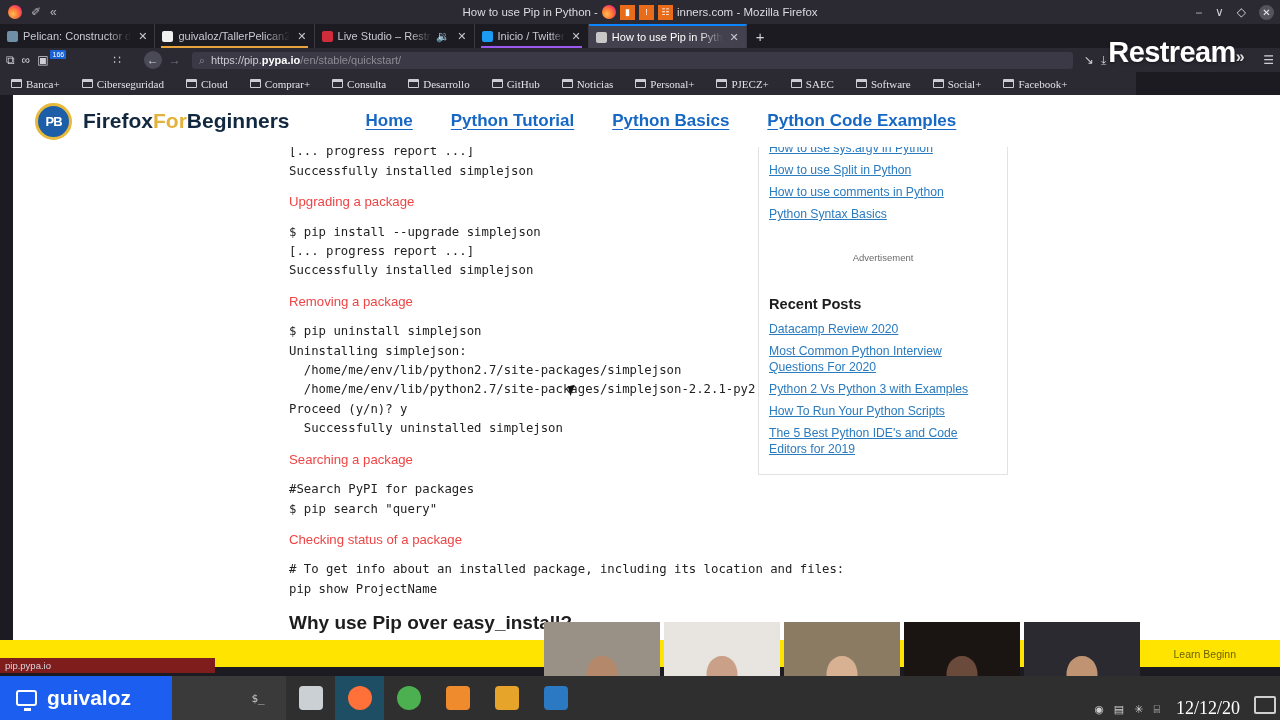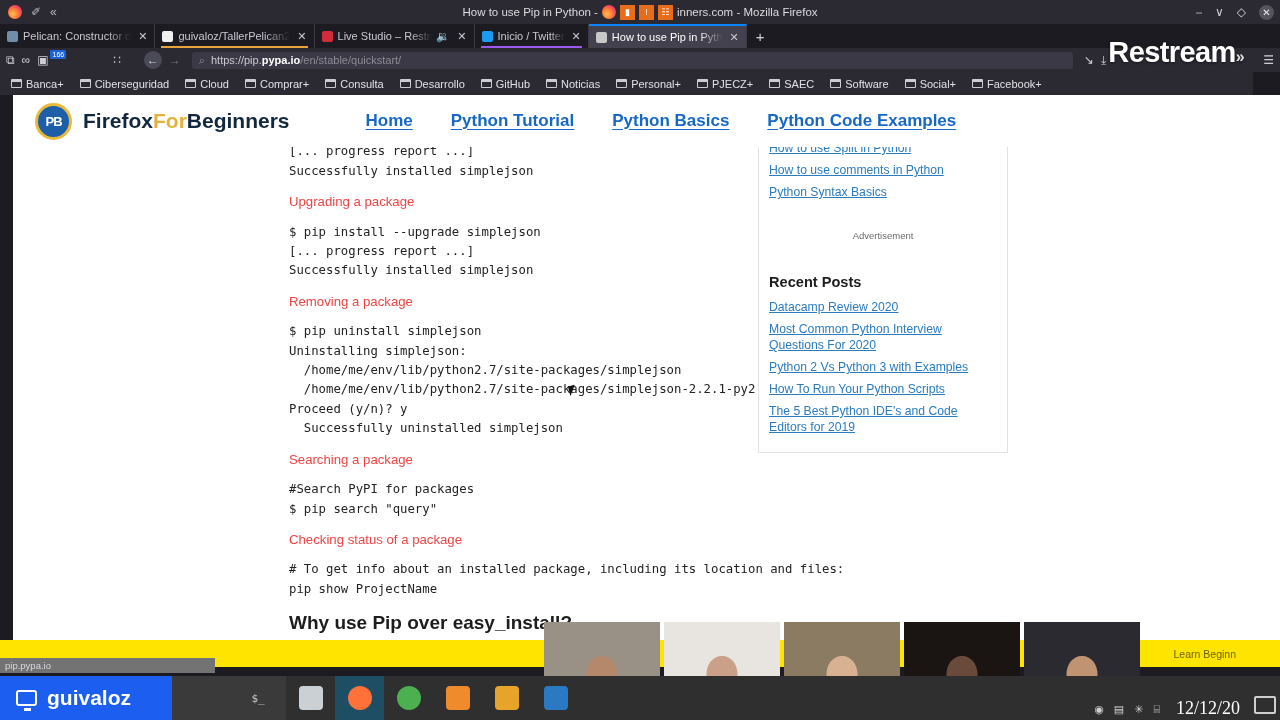--- a/index.html
+++ b/index.html
@@ -83,23 +83,23 @@
   .urlbar {
     flex: 1; height: 17px; background: #3a3945; border-radius: 3px;
     display: flex; align-items: center; gap: 6px; padding: 0 7px;
     font-size: 11px; color: #8d8b95; margin: 0 4px;
   }
   .url-strong { color: #ffffff; font-weight: bold; }
   .url-mid { color: #cdccd4; }
 
   
   .bookmarks {
-    position: absolute; left: 0; top: 72px; width: 1253px; height: 23px;
-    background: #2b2a33; display: flex; align-items: center; gap: 6px;
-    padding: 0 6px; font-size: 11px; color: #e2e0e6; white-space: nowrap;
+    position: absolute; left: 0; top: 72px; width: 1136px; height: 23px;
+    background: #2b2a33; display: flex; align-items: center; gap: 12px;
+    padding: 0 6px; font-size: 11px; color: #e2e0e6; white-space: nowrap; font-family: Liberation Serif, serif;
   }
   .bm { display: flex; align-items: center; gap: 4px; padding: 1px 5px; }
   .folder-ic {
     width: 11px; height: 9px; border: 1px solid #cdccd4; border-radius: 1px;
     border-top-width: 3px; flex: 0 0 11px;
   }
 
   
   .restream {
     position: absolute; right: 36px; top: 36px; z-index: 40;
@@ -182,21 +182,21 @@
 
   
   .yellow-banner {
     position: absolute; left: 0; top: 640px; width: 1280px; height: 27px;
     background: #ffe400; z-index: 12;
     display: flex; align-items: center; justify-content: flex-end;
     padding-right: 44px; font-size: 10.5px; color: #6d6400;
   }
   .statusbar {
     position: absolute; left: 0; top: 658px; width: 215px; height: 15px;
-    background: #737373; color: #d8d6de; font-size: 9.5px;
+    background: #7f1d1d; color: #d8d6de; font-size: 9.5px;
     display: flex; align-items: center; padding-left: 5px; z-index: 14;
   }
 
   
   .cams { position: absolute; left: 544px; top: 622px; display: flex; gap: 4px; z-index: 20; }
   .cam { width: 116px; height: 78px; overflow: hidden; position: relative; background: #111; }
   .cam .bg { position: absolute; inset: 0; }
   .cam .head {
     position: absolute; left: 50%; transform: translateX(-50%);
     bottom: 6px; width: 31px; height: 38px;
@@ -419,20 +419,21 @@
           <p>Searching a package</p>
           <pre>#Search PyPI for packages
 $ pip search "query"</pre>
           <p>Checking status of a package</p>
           <pre># To get info about an installed package, including its location and files:
 pip show ProjectName</pre>
           <h2>Why use Pip over easy_install?</h2>
         </div>
       <div class="sidebar">
         <div id="sidetop">
+            <a class="slink">How to use sys.argv in Python</a>
             <a class="slink">How to use Split in Python</a>
             <a class="slink">How to use comments in Python</a>
             <a class="slink">Python Syntax Basics</a>
           </div>
         <div class="ad-label">Advertisement</div>
         <h3>Recent Posts</h3>
         <div id="sidebot">
             <a class="slink">Datacamp Review 2020</a>
             <a class="slink">Most Common Python Interview Questions For 2020</a>
             <a class="slink">Python 2 Vs Python 3 with Examples</a>

